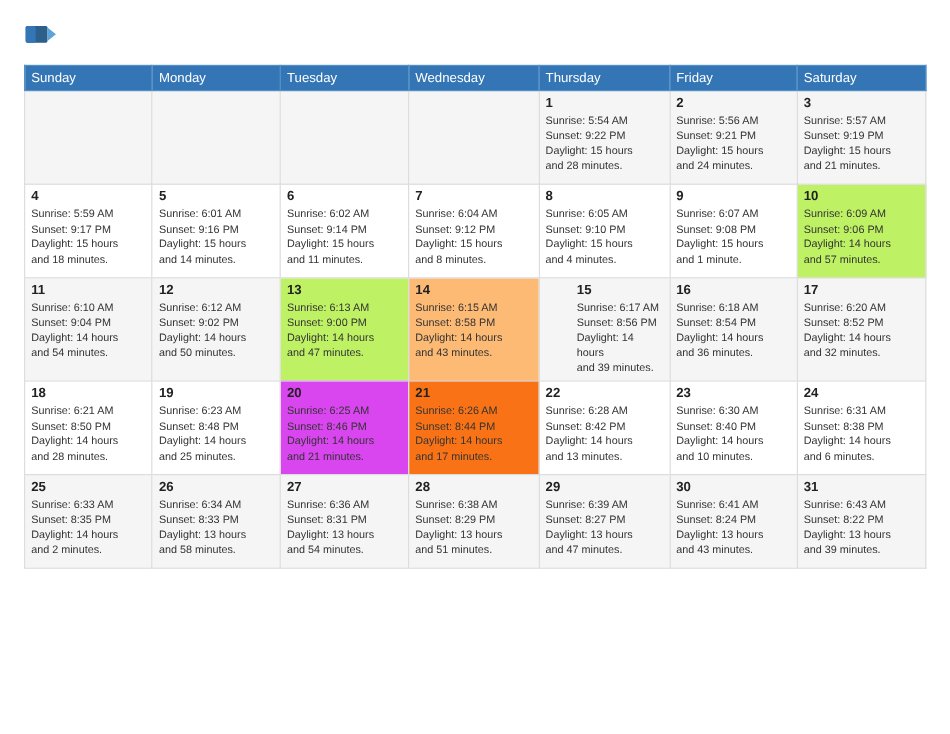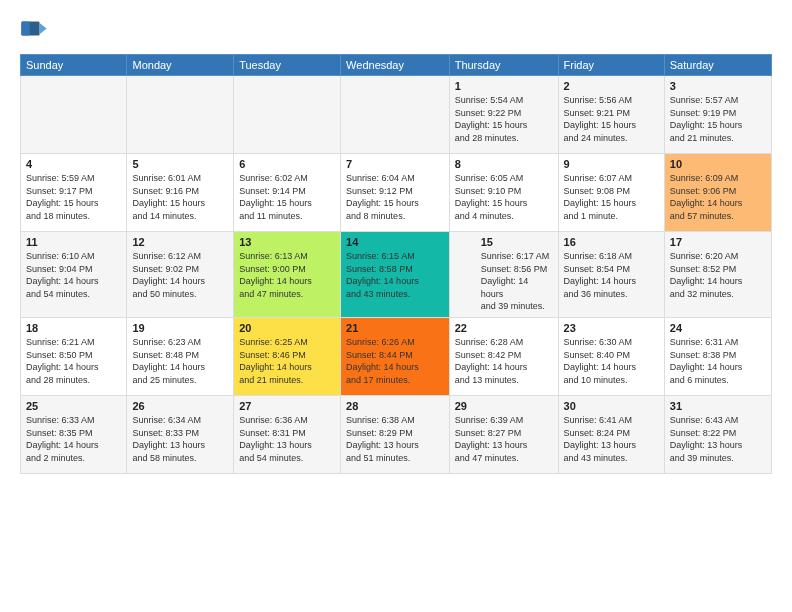--- a/index.html
+++ b/index.html
@@ -190,21 +190,21 @@
 Daylight: 15 hours
 and 4 minutes.</div>
           </td>
           <td style="background: rgb(255, 255, 255);">
             <span class="day-num">9</span>
             <div class="day-info" style="white-space: pre-line;">Sunrise: 6:07 AM
 Sunset: 9:08 PM
 Daylight: 15 hours
 and 1 minute.</div>
           </td>
-          <td style="background: #fdba74;">
+          <td style="background: #bef264;">
             <span class="day-num">10</span>
             <div class="day-info" style="white-space: pre-line;">Sunrise: 6:09 AM
 Sunset: 9:06 PM
 Daylight: 14 hours
 and 57 minutes.</div>
           </td>
         </tr>
         <tr>
           <td style="background: rgb(245, 245, 245);">
             <span class="day-num">11</span>
@@ -220,21 +220,21 @@
 Daylight: 14 hours
 and 50 minutes.</div>
           </td>
           <td style="background: #bef264;">
             <span class="day-num">13</span>
             <div class="day-info" style="white-space: pre-line;">Sunrise: 6:13 AM
 Sunset: 9:00 PM
 Daylight: 14 hours
 and 47 minutes.</div>
           </td>
-          <td style="background: #14b8a6;">
+          <td style="background: #fdba74;">
             <span class="day-num">14</span>
             <div class="day-info" style="white-space: pre-line;">Sunrise: 6:15 AM
 Sunset: 8:58 PM
 Daylight: 14 hours
 and 43 minutes.</div>
           </td>
           <td style="background: rgb(245, 245, 245); padding-left: 31px;">
             <span class="day-num">15</span>
             <div class="day-info" style="white-space: pre-line;">Sunrise: 6:17 AM
 Sunset: 8:56 PM
@@ -264,21 +264,21 @@
 Daylight: 14 hours
 and 28 minutes.</div>
           </td>
           <td style="background: rgb(255, 255, 255);">
             <span class="day-num">19</span>
             <div class="day-info" style="white-space: pre-line;">Sunrise: 6:23 AM
 Sunset: 8:48 PM
 Daylight: 14 hours
 and 25 minutes.</div>
           </td>
-          <td style="background: #fde047;">
+          <td style="background: #d946ef;">
             <span class="day-num">20</span>
             <div class="day-info" style="white-space: pre-line;">Sunrise: 6:25 AM
 Sunset: 8:46 PM
 Daylight: 14 hours
 and 21 minutes.</div>
           </td>
           <td style="background: #f97316;">
             <span class="day-num">21</span>
             <div class="day-info" style="white-space: pre-line;">Sunrise: 6:26 AM
 Sunset: 8:44 PM

